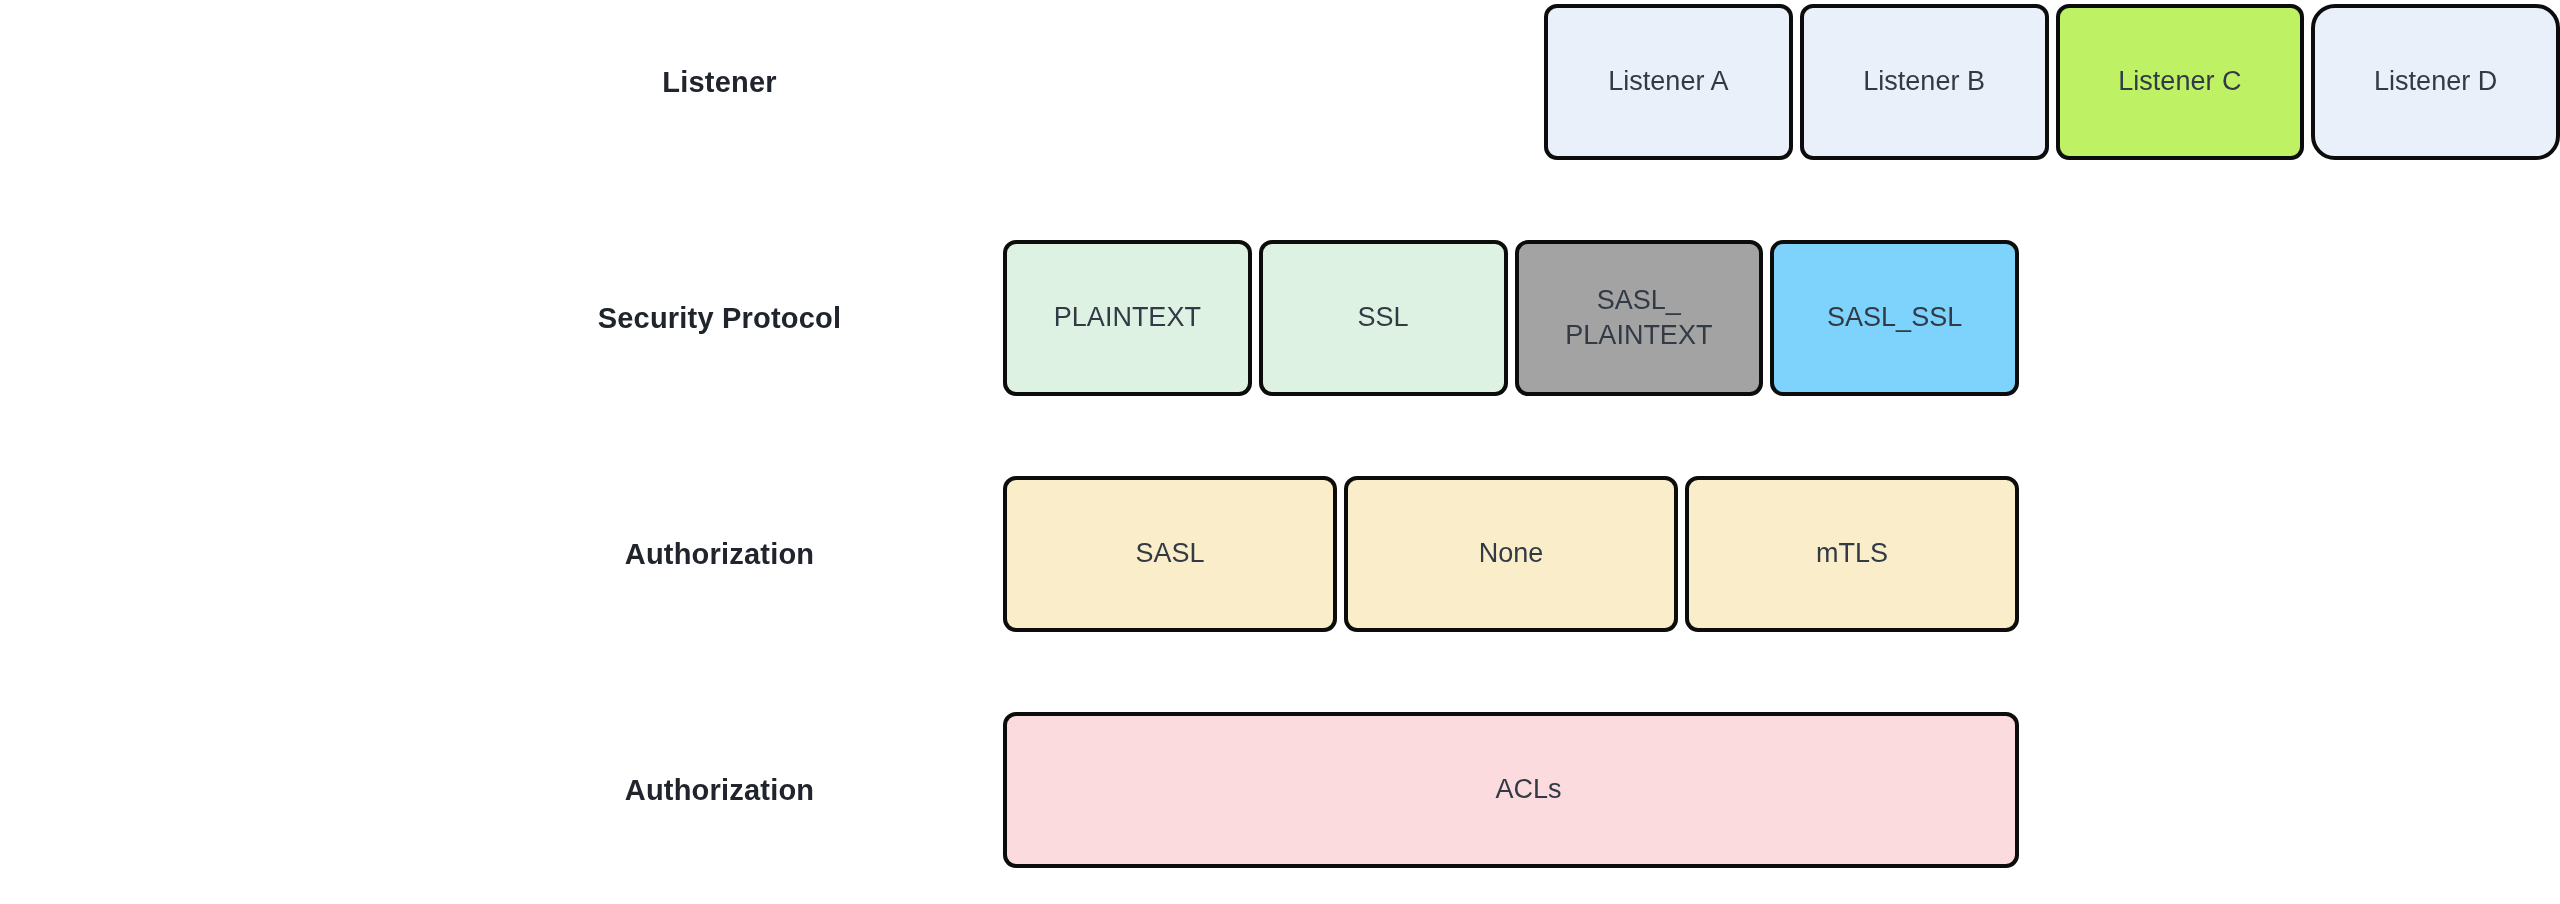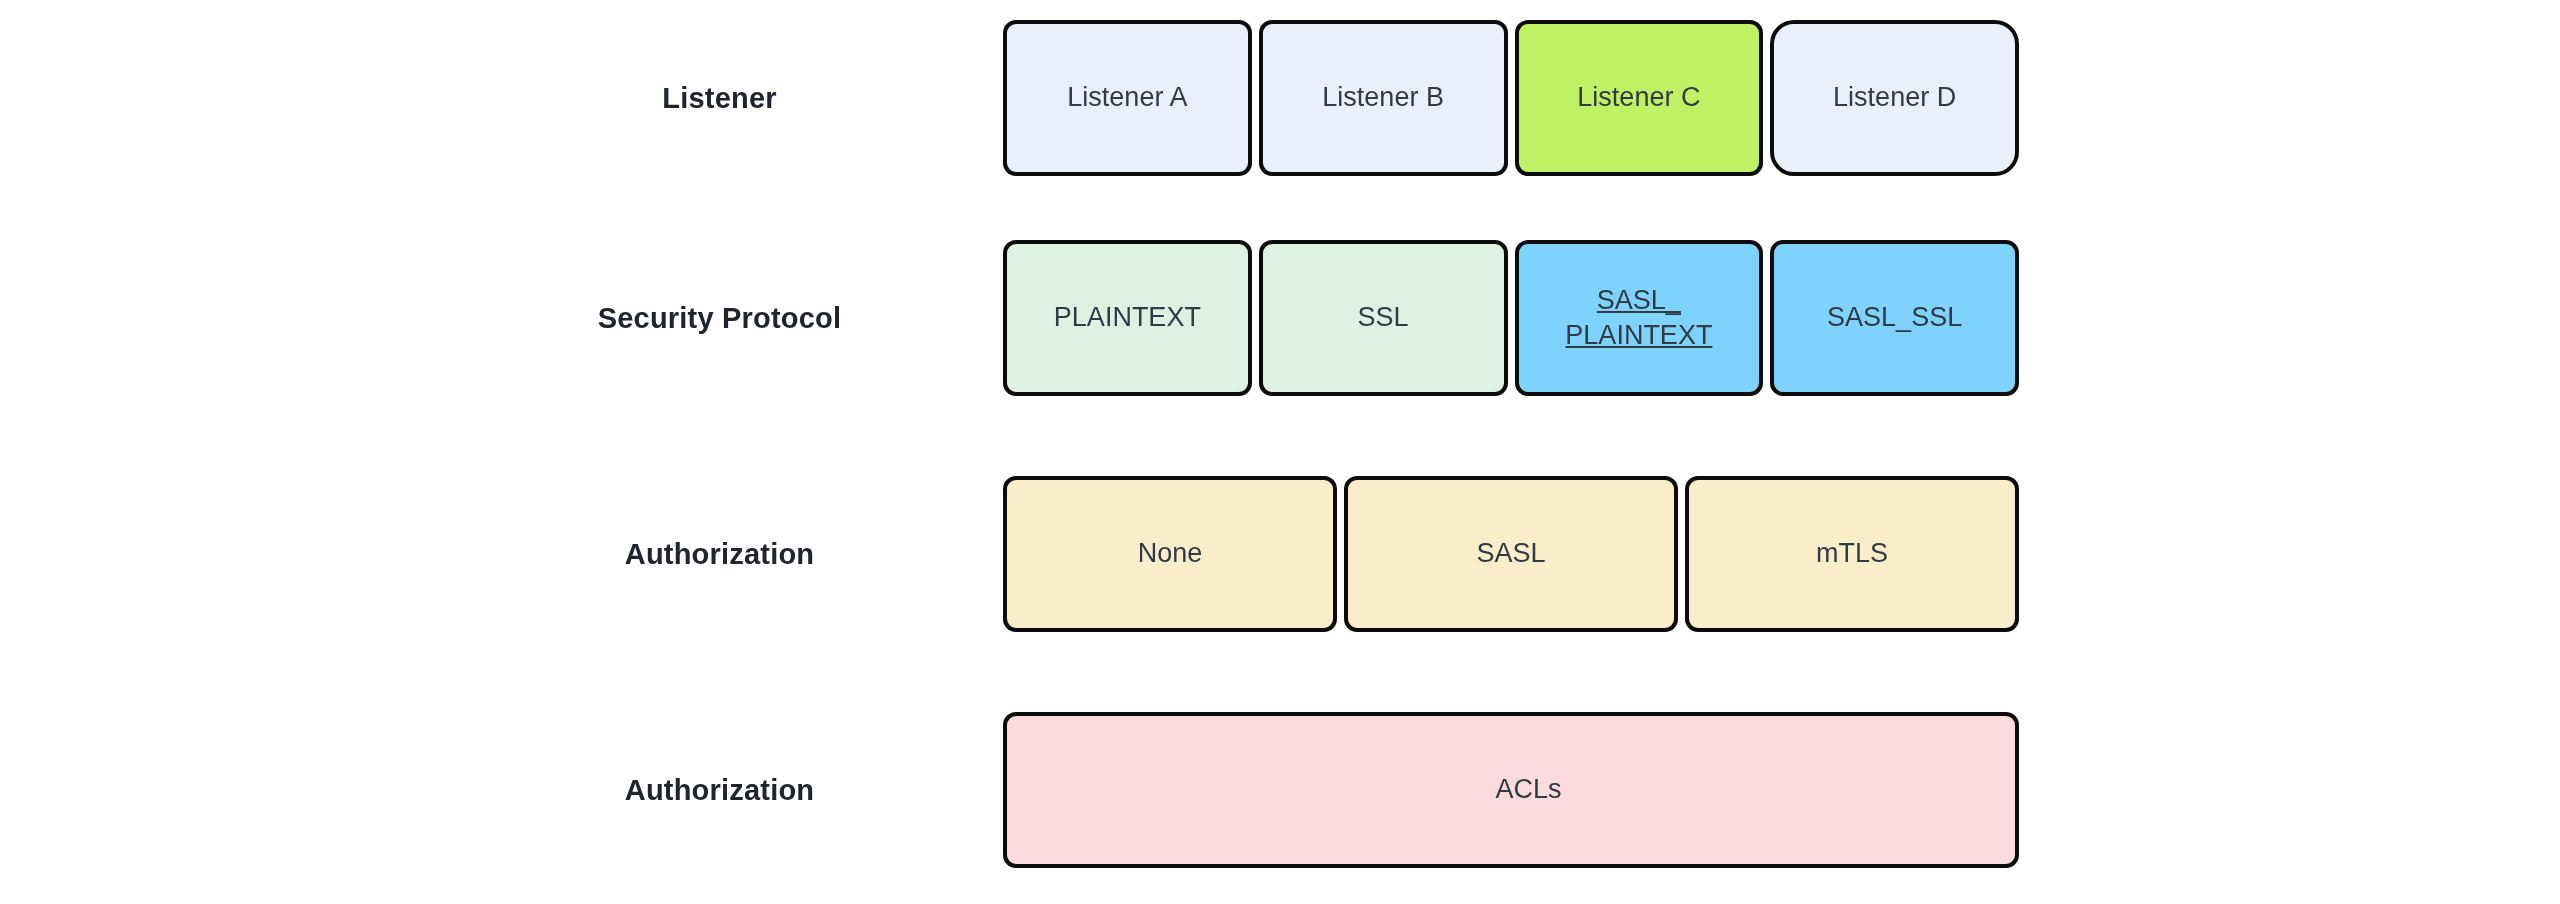--- a/index.html
+++ b/index.html
@@ -16,21 +16,21 @@
     overflow: hidden;
   }
   .drow {
     position: absolute;
     left: 0;
     width: 2560px;
     height: 156px;
     display: flex;
     align-items: stretch;
   }
-  .drow-0 { top: 20px; }
+  .drow-0 { top: 4px; justify-content: space-between; }
   .drow-1 { top: 240px; }
   .drow-2 { top: 476px; }
   .drow-3 { top: 712px; }
 
   .label-cell {
     width: 1003px;
     box-sizing: border-box;
     padding-left: 436px;
     display: flex;
     align-items: center;
@@ -73,31 +73,31 @@
       <div class="box" style="background: #bef264;">Listener C</div>
       <div class="box" style="background: rgb(234, 240, 250); border-radius: 24px;">Listener D</div>
     </div>
   </div>
 
   <div class="drow drow-1">
     <div class="label-cell">Security Protocol</div>
     <div class="boxes">
       <div class="box" style="background: rgb(222, 242, 228);">PLAINTEXT</div>
       <div class="box" style="background: rgb(222, 242, 228);">SSL</div>
-      <div class="box" style="background: #7dd3fc; text-decoration: underline;">SASL_
+      <div class="box" style="background: #a3a3a3;">SASL_
 PLAINTEXT</div>
       <div class="box" style="background: #7dd3fc;">SASL_SSL</div>
     </div>
   </div>
 
   <div class="drow drow-2">
     <div class="label-cell">Authorization</div>
     <div class="boxes">
+      <div class="box" style="background: rgb(250, 237, 201);">SASL</div>
       <div class="box" style="background: rgb(250, 237, 201);">None</div>
-      <div class="box" style="background: rgb(250, 237, 201);">SASL</div>
       <div class="box" style="background: rgb(250, 237, 201);">mTLS</div>
     </div>
   </div>
 
   <div class="drow drow-3">
     <div class="label-cell">Authorization</div>
     <div class="boxes">
       <div class="box" style="background: rgb(251, 219, 221); padding-left: 35px;">ACLs</div>
     </div>
   </div>

